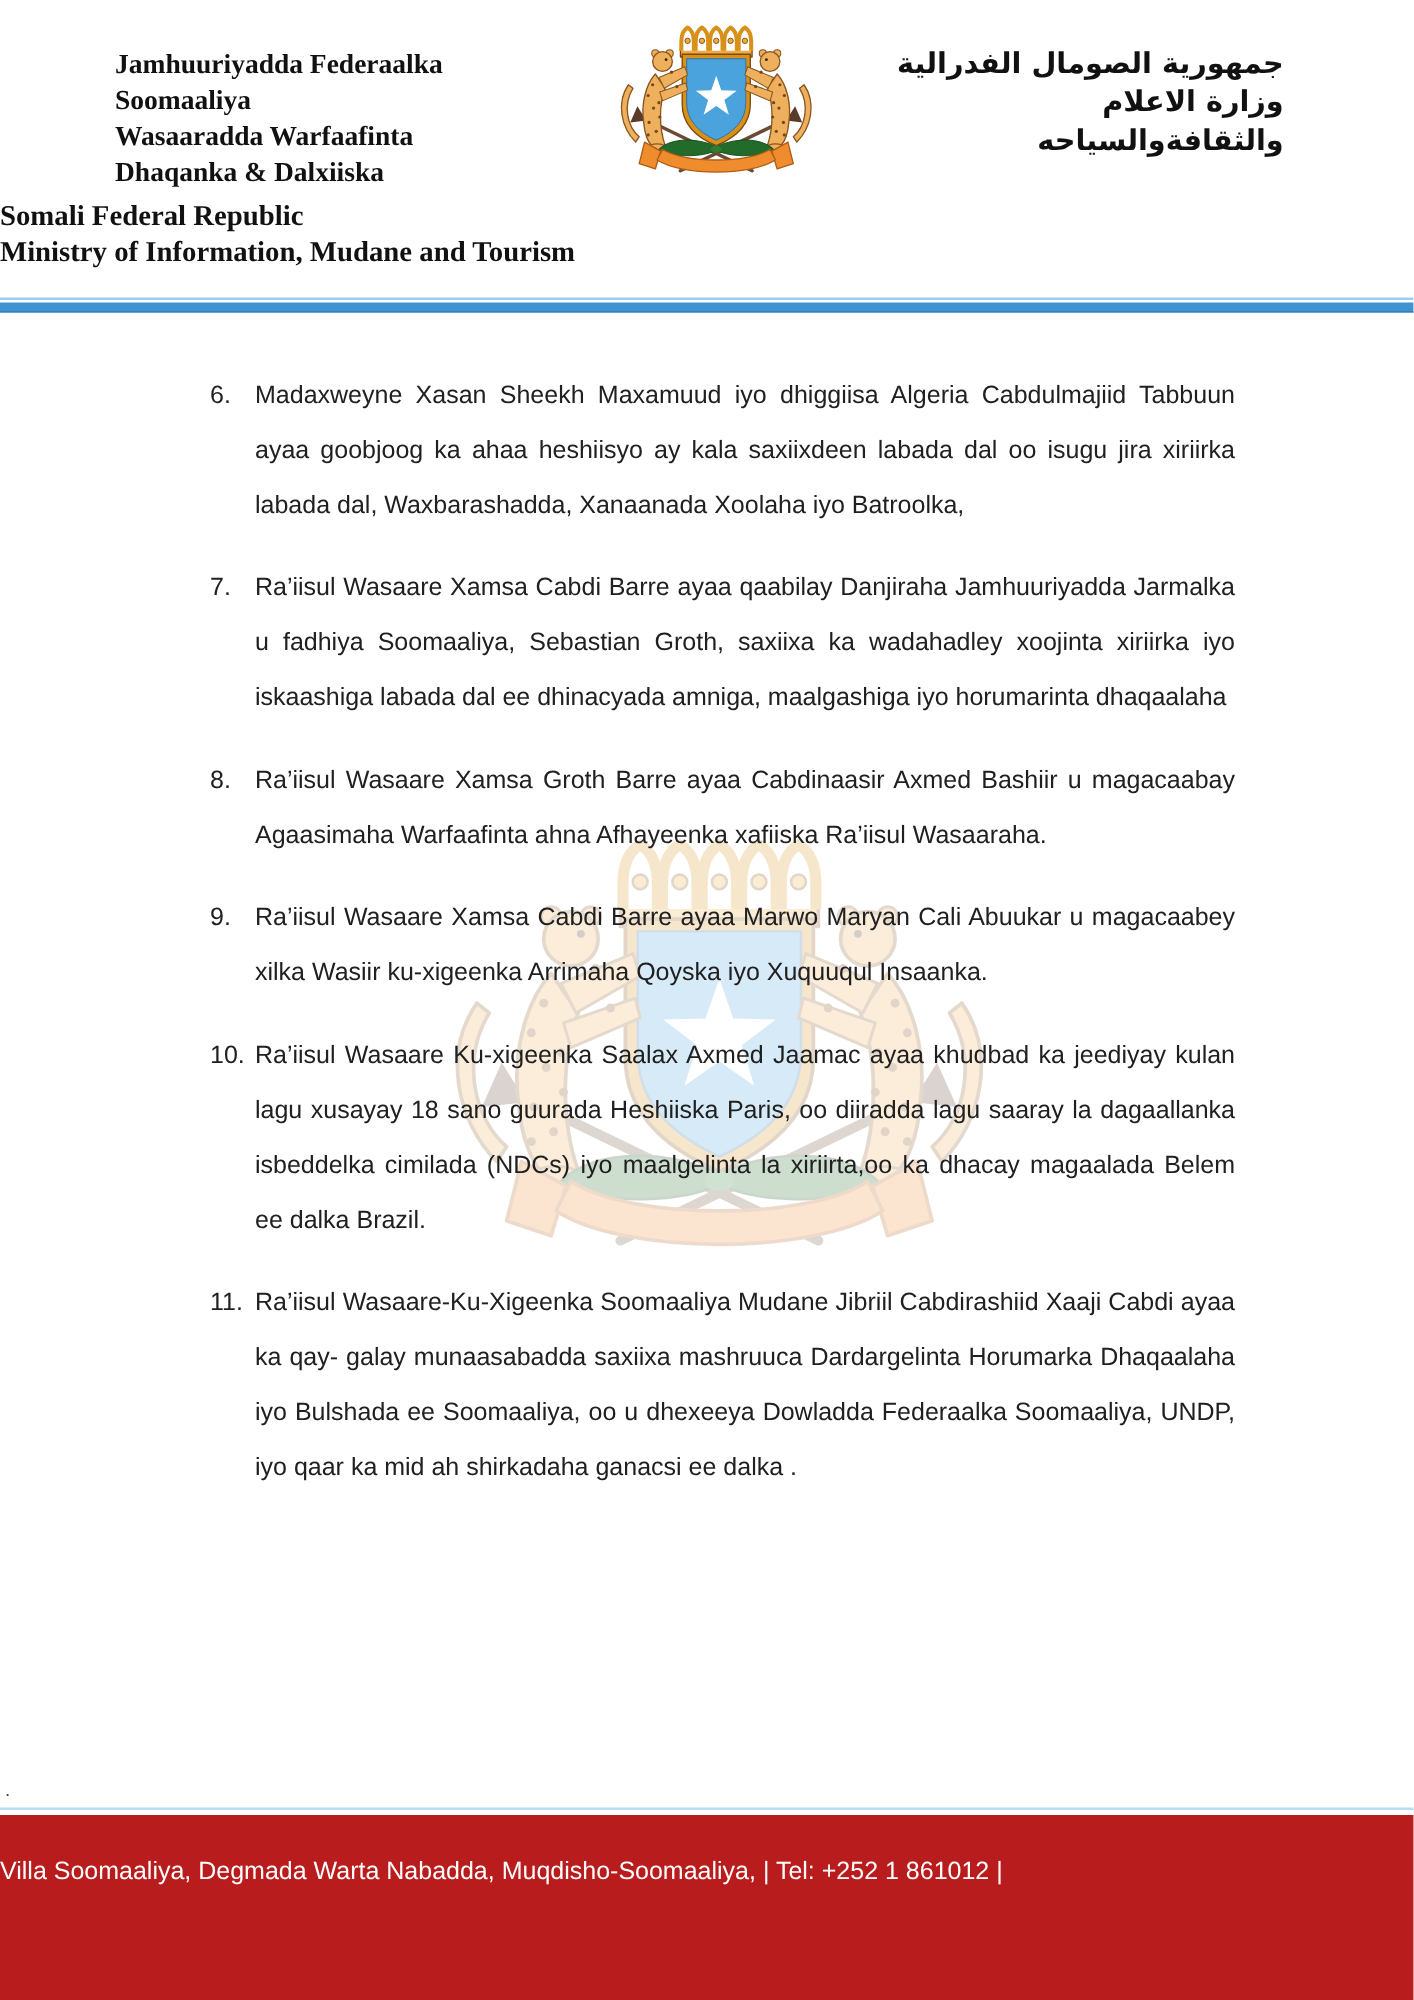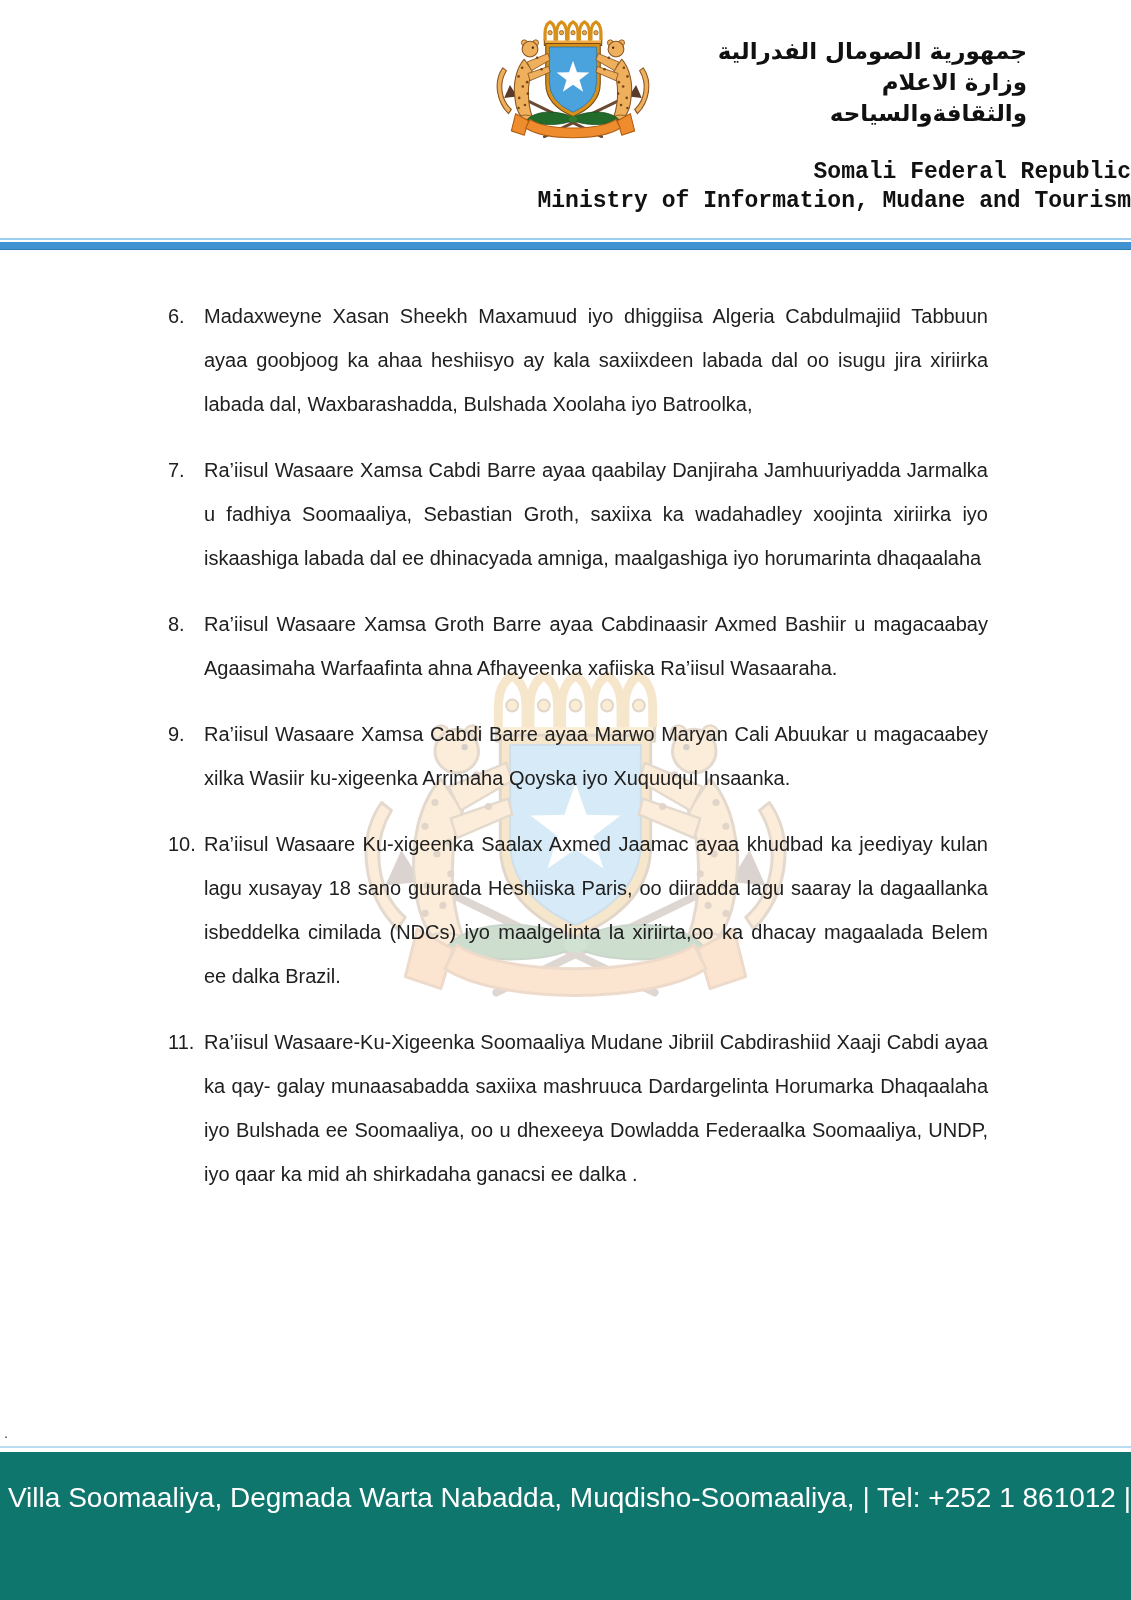--- a/index.html
+++ b/index.html
@@ -16,50 +16,56 @@
     font-weight:bold; font-size:22px; line-height:29px; color:#111;
   }
   .hdr-logo { position:absolute; left:487px; top:12px; width:172px; height:146px; }
   .hdr-arabic {
     position:absolute; right:104px; top:36px; width:360px;
     direction:rtl; text-align:right;
     font-family:"DejaVu Sans", sans-serif;
     font-weight:bold; font-size:23px; line-height:31px; color:#111;
   }
   .hdr-english {
-    position:absolute; left:0; top:158px; width:1131px; text-align:right;
-    font-family:Liberation Mono, monospace;
+    position:absolute; left:0; top:158px; width:1131px; text-align:left;
+    font-family:Liberation Serif, serif;
     font-weight:bold; font-size:23px; line-height:29px; color:#111;
   }
   
   .rule { position:absolute; left:0; top:238px; width:1131px; }
   .rule-light { height:2px; background:#9dcdef; }
   .rule-gap   { height:2px; background:#ffffff; }
   .rule-main  { height:8px; background:#4192d0; border-bottom:1px solid #2f7cb5; }
   
   .watermark { position:absolute; left:338px; top:652px; width:475px; height:396px; opacity:0.22; }
   
   .doc-body { position:absolute; left:168px; top:294px; width:820px; }
   .item { display:flex; margin-bottom:22px; font-size:20px; line-height:44px; color:#202020; }
   .item .num { flex:0 0 36px; width:36px; }
   .item .txt { flex:1; text-align:justify; }
   .stray-mark { position:absolute; left:4px; top:1424px; font-size:15px; color:#444; }
   
   .footer-hairline { position:absolute; left:0; top:1446px; width:1131px; height:2px; background:#b9dcf3; }
   .footer-band {
     position:absolute; left:0; top:1452px; width:1131px; height:148px;
-    background:#0f766e; color:#ffffff; text-align:right;
-    font-size:28px; line-height:31px; padding-top:30px;
+    background:#b91c1c; color:#ffffff; text-align:left;
+    font-size:20px; line-height:31px; padding-top:30px;
   }
 </style>
 </head>
 <body>
 
 <div class="page">
 
+  <div class="hdr-left">
+    <div>Jamhuuriyadda Federaalka</div>
+    <div>Soomaaliya</div>
+    <div>Wasaaradda Warfaafinta</div>
+    <div>Dhaqanka &amp; Dalxiiska</div>
+  </div>
 
   <div class="hdr-logo">
     <svg width="172" height="146" viewBox="0 0 240 200" xmlns="http://www.w3.org/2000/svg">
       <g id="coat" stroke-linejoin="round">
 
         <g>
           <rect x="80" y="36" width="80" height="9" fill="#f0aa3f" stroke="#7a4a10" stroke-width="1.5"></rect>
           <g fill="#ffffff" stroke="#d89018" stroke-width="4.5">
             <path d="M81,38 L81,28 Q81,16 88,12 Q95,16 95,28 L95,38"></path>
             <path d="M97,38 L97,28 Q97,16 104,12 Q111,16 111,28 L111,38"></path>
@@ -141,21 +147,21 @@
 
   <div class="watermark">
     <svg width="475" height="396" viewBox="0 0 240 200" xmlns="http://www.w3.org/2000/svg">
       <use href="#coat"></use>
     </svg>
   </div>
 
   <main class="doc-body">
     <div class="item">
       <span class="num">6.</span>
-      <div class="txt">Madaxweyne Xasan Sheekh Maxamuud iyo dhiggiisa Algeria Cabdulmajiid Tabbuun ayaa goobjoog ka ahaa heshiisyo ay kala saxiixdeen labada dal oo isugu jira xiriirka labada dal, Waxbarashadda, Bulshada Xoolaha iyo Batroolka,</div>
+      <div class="txt">Madaxweyne Xasan Sheekh Maxamuud iyo dhiggiisa Algeria Cabdulmajiid Tabbuun ayaa goobjoog ka ahaa heshiisyo ay kala saxiixdeen labada dal oo isugu jira xiriirka labada dal, Waxbarashadda, Xanaanada Xoolaha iyo Batroolka,</div>
     </div>
     <div class="item">
       <span class="num">7.</span>
       <div class="txt">Ra’iisul Wasaare Xamsa Cabdi Barre  ayaa qaabilay Danjiraha Jamhuuriyadda Jarmalka u fadhiya Soomaaliya, Sebastian Groth, saxiixa ka wadahadley xoojinta xiriirka iyo iskaashiga labada dal  ee dhinacyada amniga, maalgashiga iyo horumarinta dhaqaalaha</div>
     </div>
     <div class="item">
       <span class="num">8.</span>
       <div class="txt">Ra’iisul Wasaare Xamsa Groth Barre ayaa Cabdinaasir Axmed Bashiir u magacaabay Agaasimaha Warfaafinta ahna Afhayeenka xafiiska Ra’iisul Wasaaraha.</div>
     </div>
     <div class="item">

